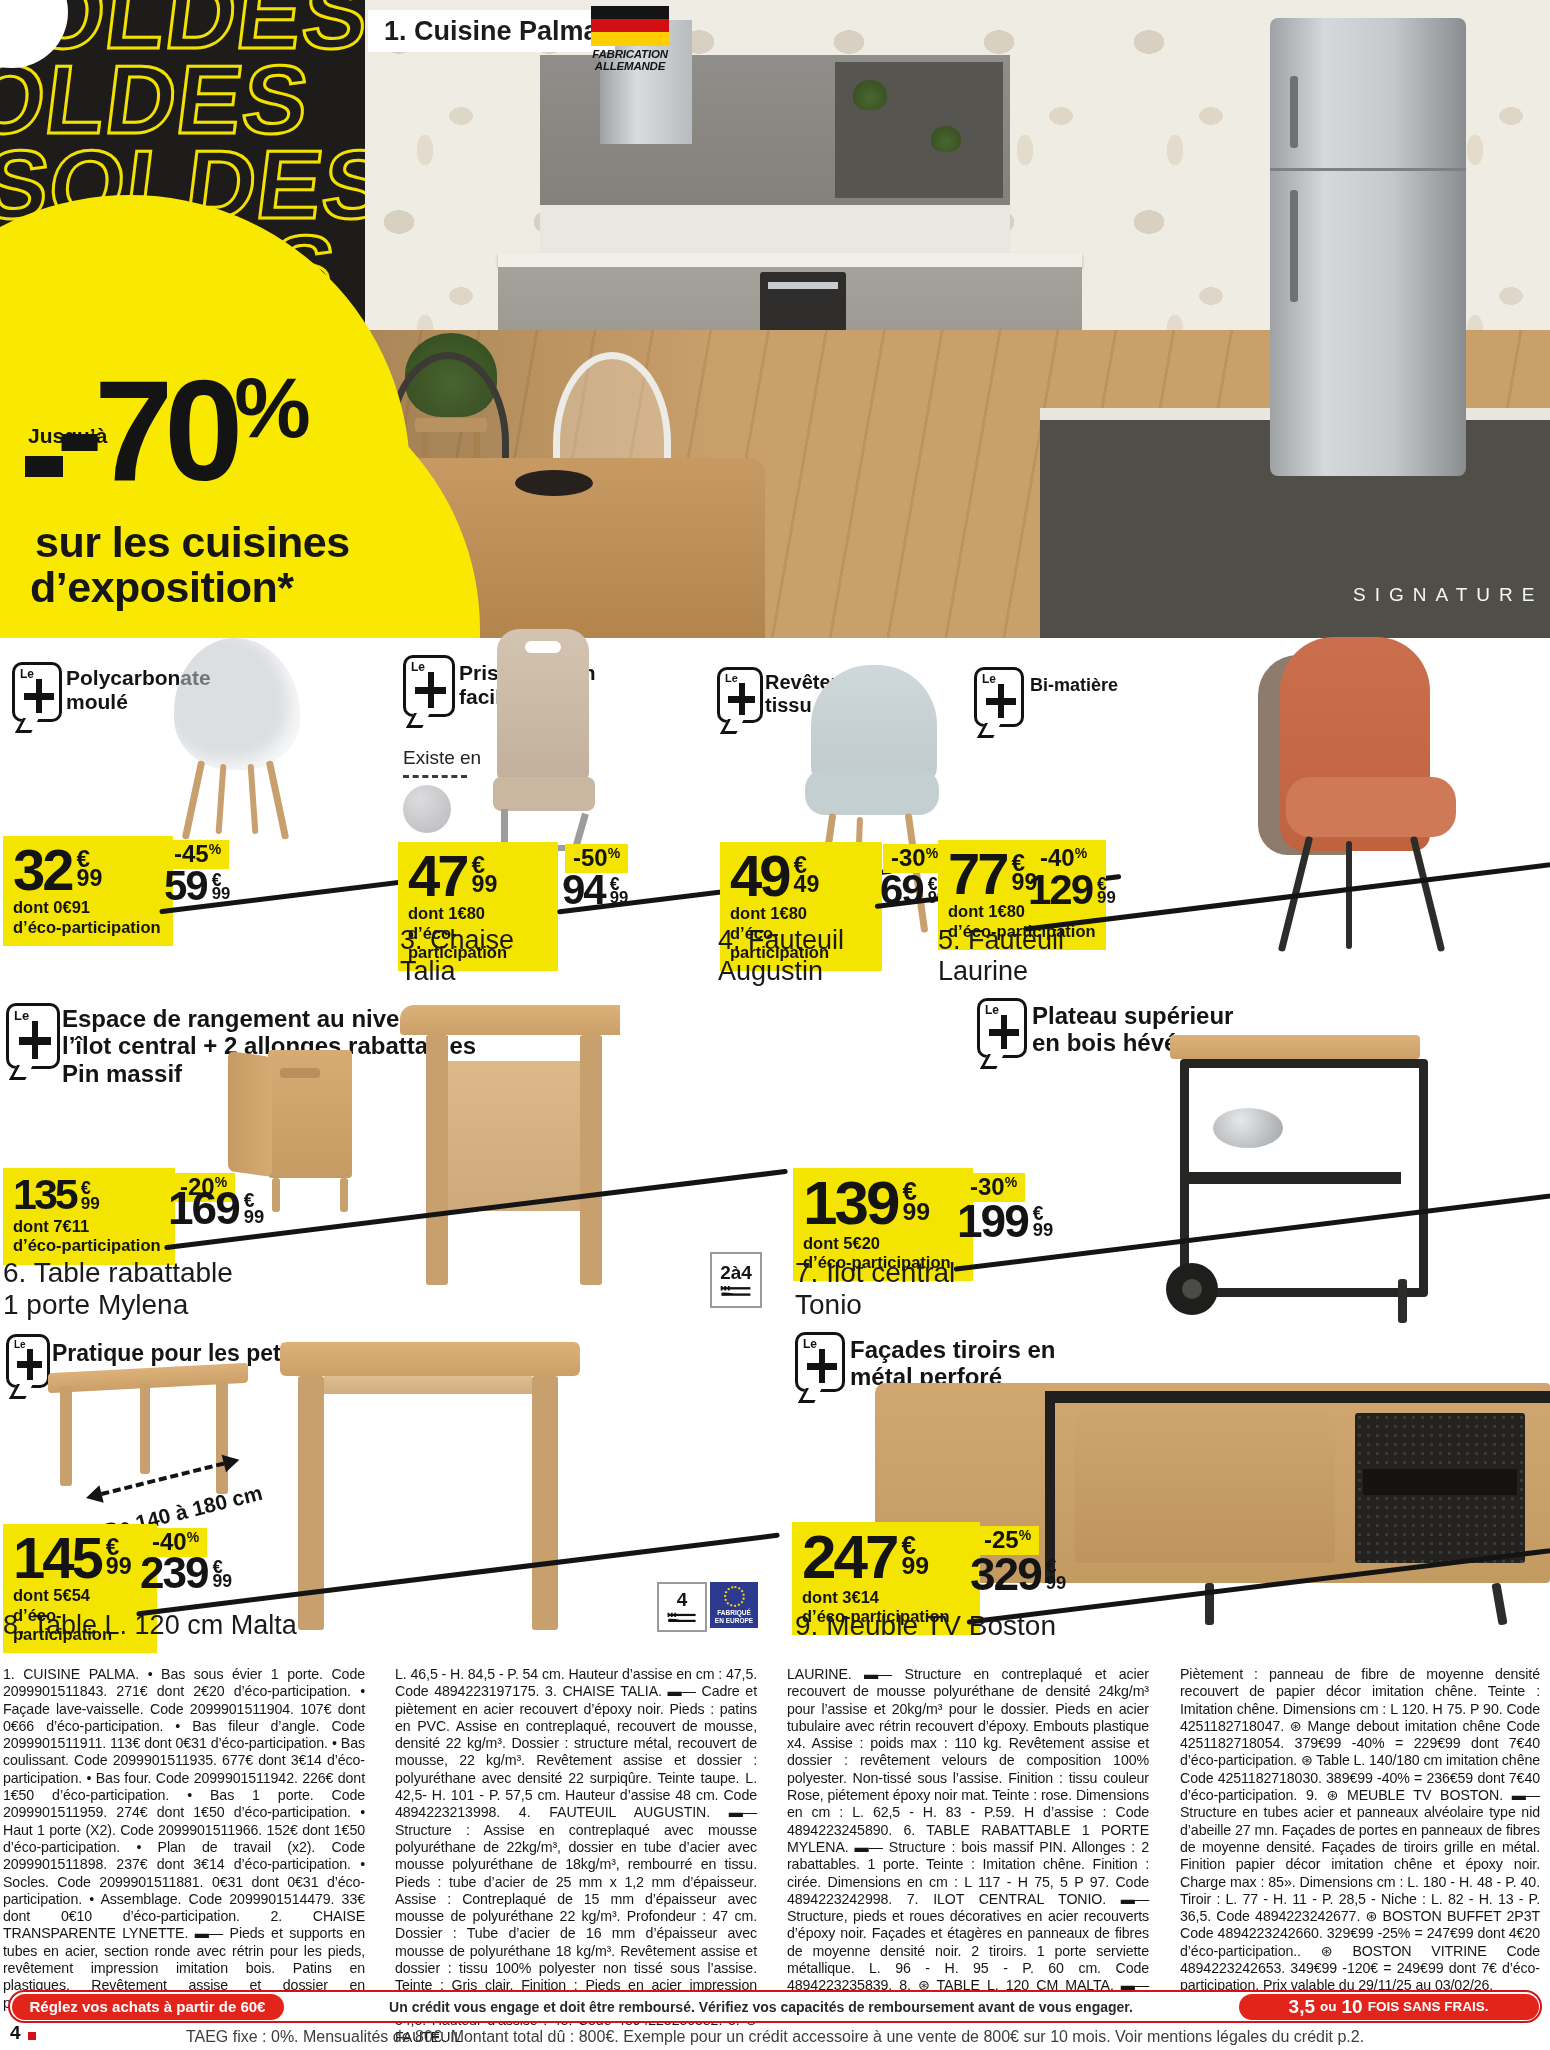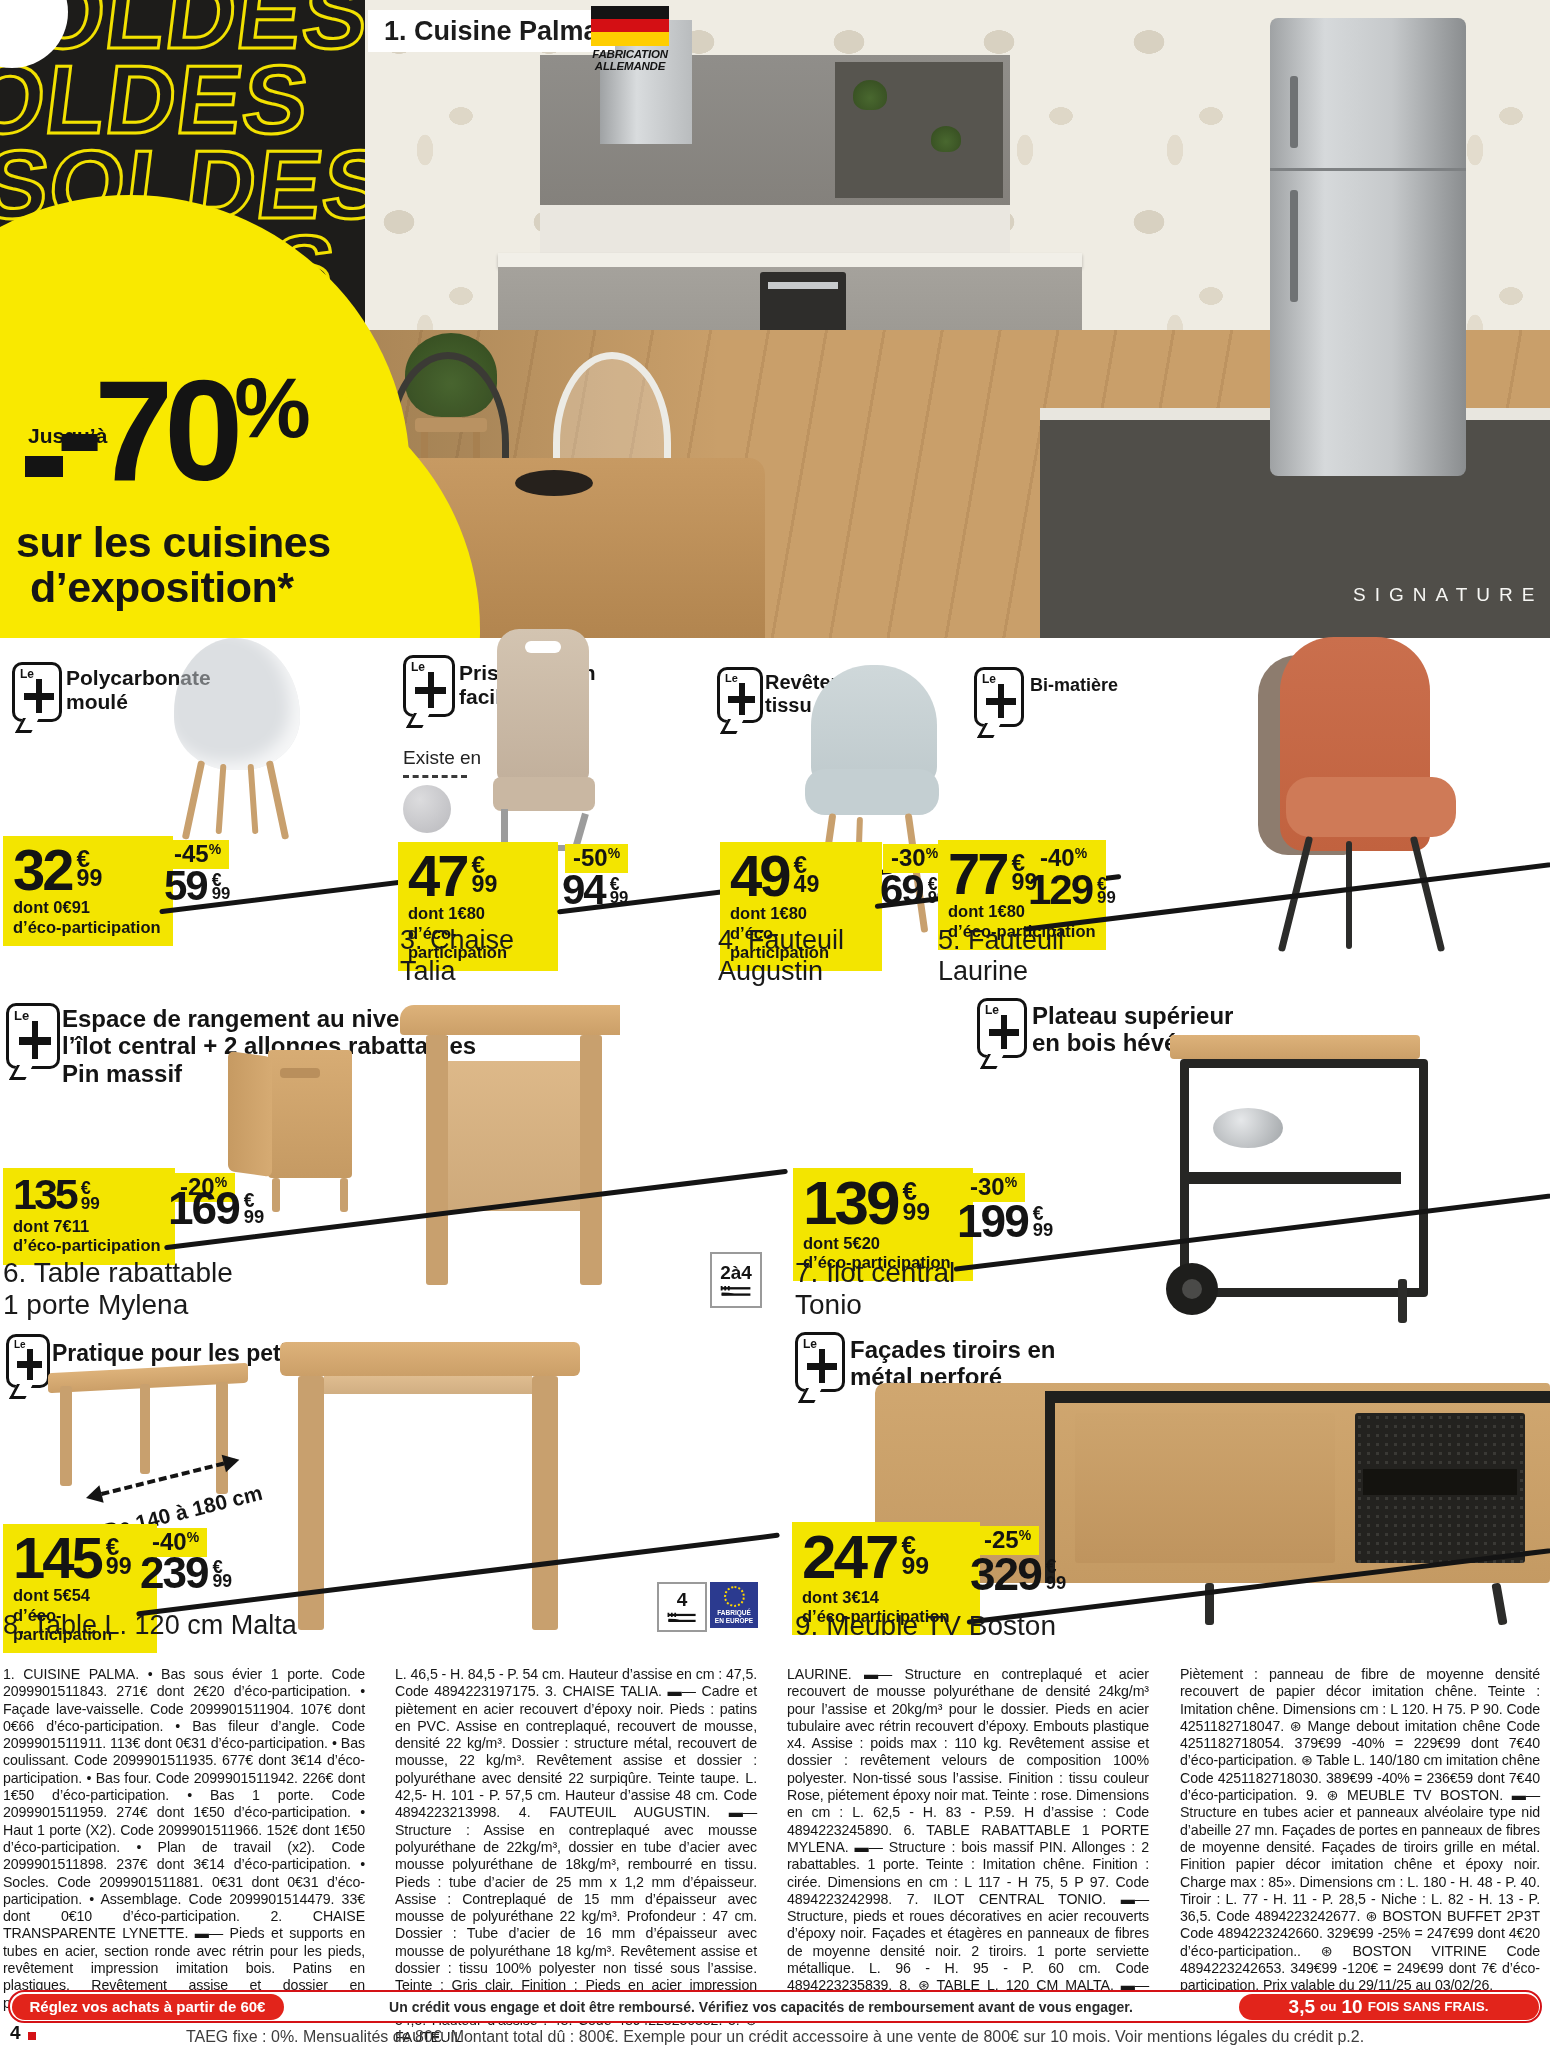--- a/index.html
+++ b/index.html
@@ -166,21 +166,21 @@
     <div id="corner"></div>
 
     <div class="blob" style="left:-150px;top:195px;width:560px;height:560px"></div>
     <div class="blob" style="left:-60px;top:360px;width:540px;height:540px"></div>
     <div id="jusqua" class="abs" style="left:28px;top:424px">Jusqu’à</div>
     <div id="dash70" class="abs" style="left:25px;top:456px;width:38px;height:21px"></div>
     <div id="disc70" class="abs" style="left:56px;top:360px">
       <span>-70</span>
       <span class="pct">%</span>
     </div>
-    <div class="abs hero-sub" style="left:16px;top:521px">sur les cuisines</div>
+    <div class="abs hero-sub" style="left:35px;top:521px">sur les cuisines</div>
     <div class="abs hero-sub" style="left:30px;top:566px">d’exposition*</div>
 
     <div id="kitchen-label" class="abs" style="left:368px;top:10px;height:42px">1. Cuisine Palma</div>
     <div class="abs" style="left:591px;top:6px;width:78px;height:40px">
       <div class="abs flag-stripe1" style="left:0;top:0;width:78px;height:13px"></div>
       <div class="abs flag-stripe2" style="left:0;top:13px;width:78px;height:13px"></div>
       <div class="abs flag-stripe3" style="left:0;top:26px;width:78px;height:14px"></div>
     </div>
     <div class="abs flag-caption" style="left:578px;top:48px;width:104px">
       <span>FABRICATION</span><br>

